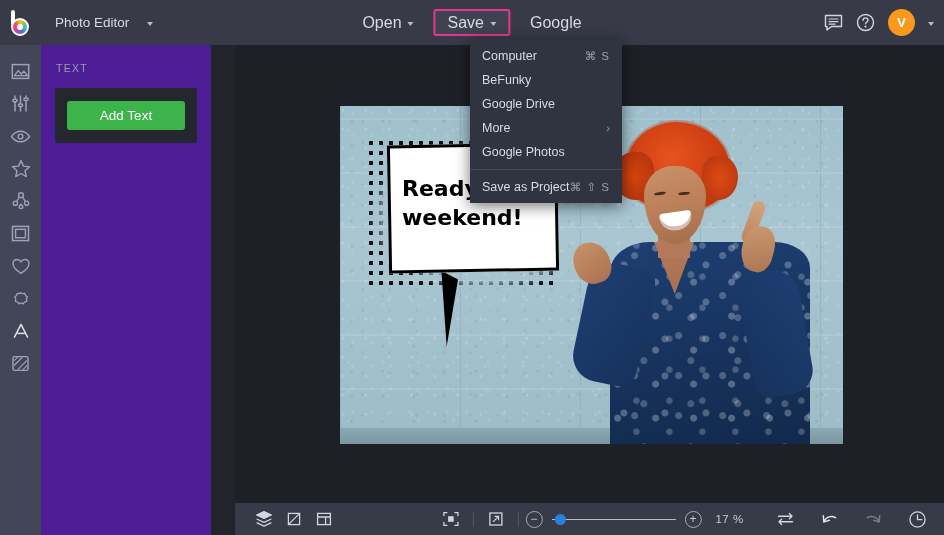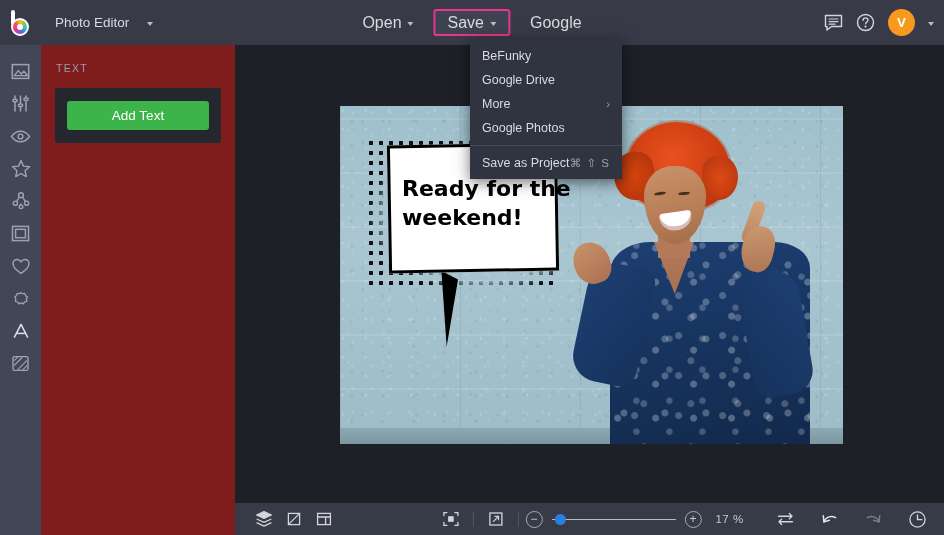--- a/index.html
+++ b/index.html
@@ -102,22 +102,22 @@
   .rail-item {
     width: 41px; height: 32.5px;
     display: flex; align-items: center; justify-content: center;
     cursor: pointer;
   }
   .rail-item svg { display: block; }
 
   
   .panel {
     position: absolute; left: 41px; top: 45px;
-    width: 194px; height: 490px;
-    background: #7f1d1d;
+    width: 170px; height: 490px;
+    background: #4c1d95;
   }
   .panel-title {
     color: #9a9daa; font-size: 10.5px;
     letter-spacing: 1.3px;
     padding: 17px 0 0 15px;
   }
   .panel-card {
     margin: 14px 14px 0 14px;
     background: #25272f;
     border-radius: 2px;
@@ -564,20 +564,24 @@
         <div class="bubble-tail"></div>
         <div class="bubble"></div>
         <div class="bubble-text">Ready for the
 weekend!</div>
       </div>
     </div>
   </div>
 
   <div class="menu">
     <div class="menu-item">
+      <span>Computer</span>
+      <span class="sc">⌘ S</span>
+    </div>
+    <div class="menu-item">
       <span>BeFunky</span>
     </div>
     <div class="menu-item">
       <span>Google Drive</span>
     </div>
     <div class="menu-item">
       <span>More</span>
       <span class="arrow">›</span>
     </div>
     <div class="menu-item">

